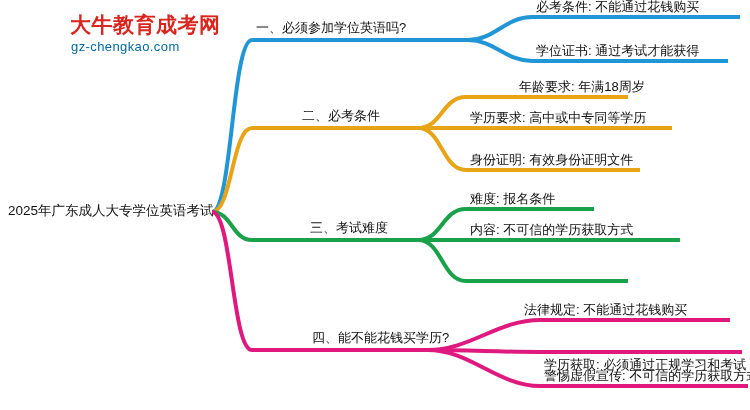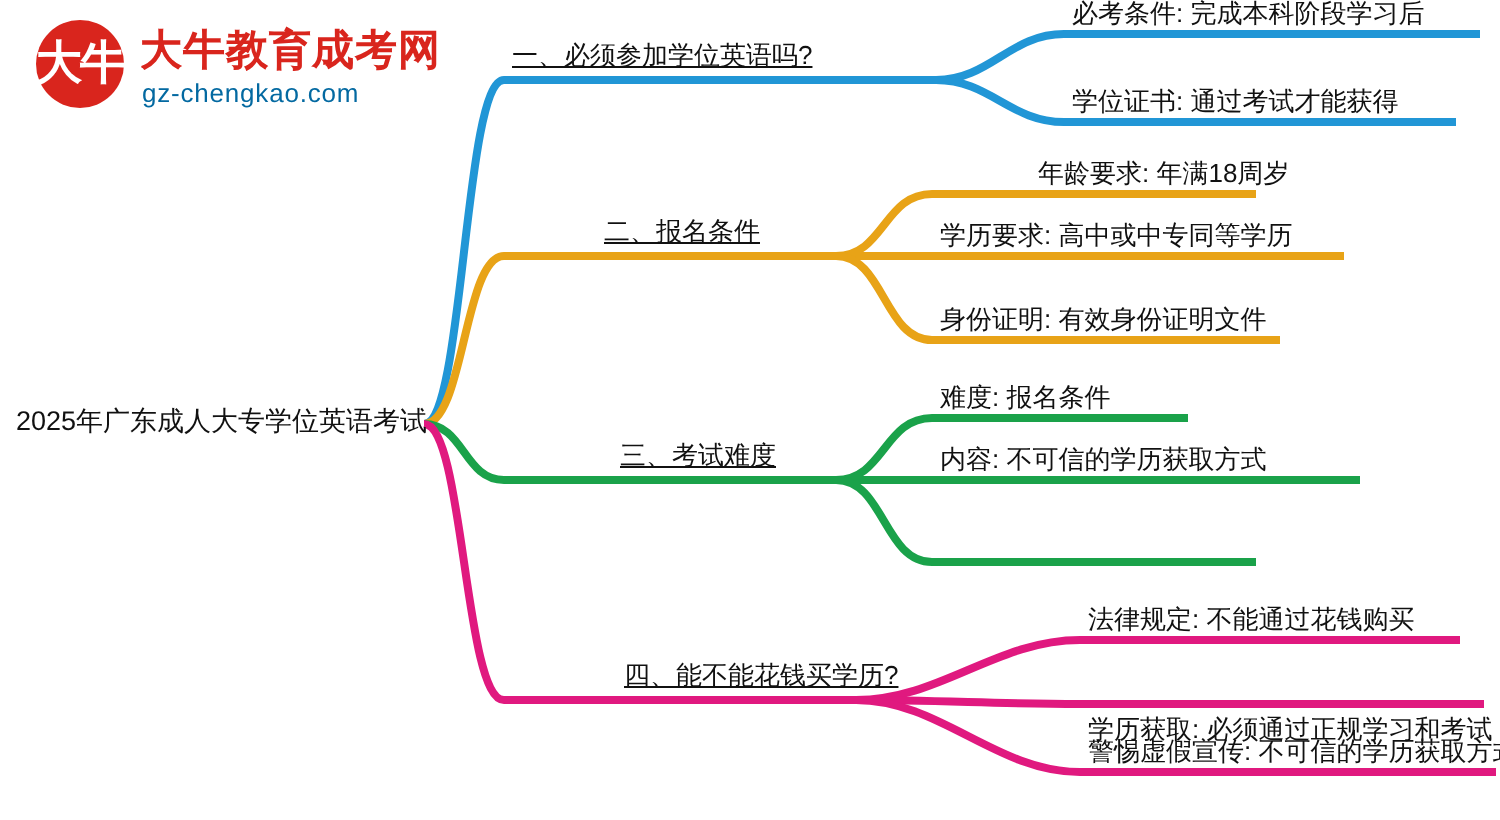--- a/index.html
+++ b/index.html
@@ -92,21 +92,20 @@
   }
   .root-node {
     font-size: 13.5px;
     color: #111111;
     font-weight: normal;
   }
   .branch-label {
     font-size: 13px;
     color: #111111;
     padding-bottom: 3px;
-    text-decoration: underline;
   }
   .leaf-label {
     font-size: 13px;
     color: #111111;
     padding-bottom: 3px;
   }
 </style>
 </head>
 <body>
 
@@ -144,41 +143,37 @@
     <path d="M252,350 L428,350" stroke="#e0197f" stroke-width="4" fill="none"></path>
     <path d="M428,350 C470,350 498,320 540,320" stroke="#e0197f" stroke-width="4" fill="none"></path>
     <path d="M540,320 L730,320" stroke="#e0197f" stroke-width="4" fill="none"></path>
     <path d="M428,350 C470,350 498,352 540,352" stroke="#e0197f" stroke-width="4" fill="none"></path>
     <path d="M540,352 L742,352" stroke="#e0197f" stroke-width="4" fill="none"></path>
     <path d="M428,350 C470,350 498,386 540,386" stroke="#e0197f" stroke-width="4" fill="none"></path>
     <path d="M540,386 L748,386" stroke="#e0197f" stroke-width="4" fill="none"></path>
   </svg>
 
   <div class="logo-block">
-    <div class="logo-mark">
-      <div class="ring"></div>
-      <div class="glyph">大牛</div>
-    </div>
     <div class="logo-title">大牛教育成考网</div>
     <div class="logo-sub">gz-chengkao.com</div>
   </div>
 
   <div class="node root-node" style="left:8px; top:203px;">2025年广东成人大专学位英语考试</div>
 
   <div class="node branch-label" style="left:256px; top:20px;">一、必须参加学位英语吗?</div>
-  <div class="node leaf-label" style="left:536px; top:-1px;">必考条件: 完成本科阶段学习后</div>
+  <div class="node leaf-label" style="left:536px; top:-1px;">必考条件: 不能通过花钱购买</div>
   <div class="node leaf-label" style="left:536px; top:43px;">学位证书: 通过考试才能获得</div>
 
-  <div class="node branch-label" style="left:302px; top:108px;">二、报名条件</div>
+  <div class="node branch-label" style="left:302px; top:108px;">二、必考条件</div>
   <div class="node leaf-label" style="left:487px; top:79px;margin-left:32px;">年龄要求: 年满18周岁</div>
   <div class="node leaf-label" style="left:470px; top:110px;">学历要求: 高中或中专同等学历</div>
   <div class="node leaf-label" style="left:470px; top:152px;">身份证明: 有效身份证明文件</div>
 
   <div class="node branch-label" style="left:310px; top:220px;">三、考试难度</div>
   <div class="node leaf-label" style="left:470px; top:191px;">难度: 报名条件</div>
   <div class="node leaf-label" style="left:470px; top:222px;">内容: 不可信的学历获取方式</div>
 
   <div class="node branch-label" style="left:312px; top:330px;">四、能不能花钱买学历?</div>
-  <div class="node leaf-label" style="left:544px; top:302px;">法律规定: 不能通过花钱购买</div>
+  <div class="node leaf-label" style="left:524px; top:302px;">法律规定: 不能通过花钱购买</div>
   <div class="node leaf-label" style="left:544px; top:339px;margin-top:18px;">学历获取: 必须通过正规学习和考试</div>
   <div class="node leaf-label" style="left:544px; top:368px;">警惕虚假宣传: 不可信的学历获取方式</div>
 
 </div>
 
 </body></html>

